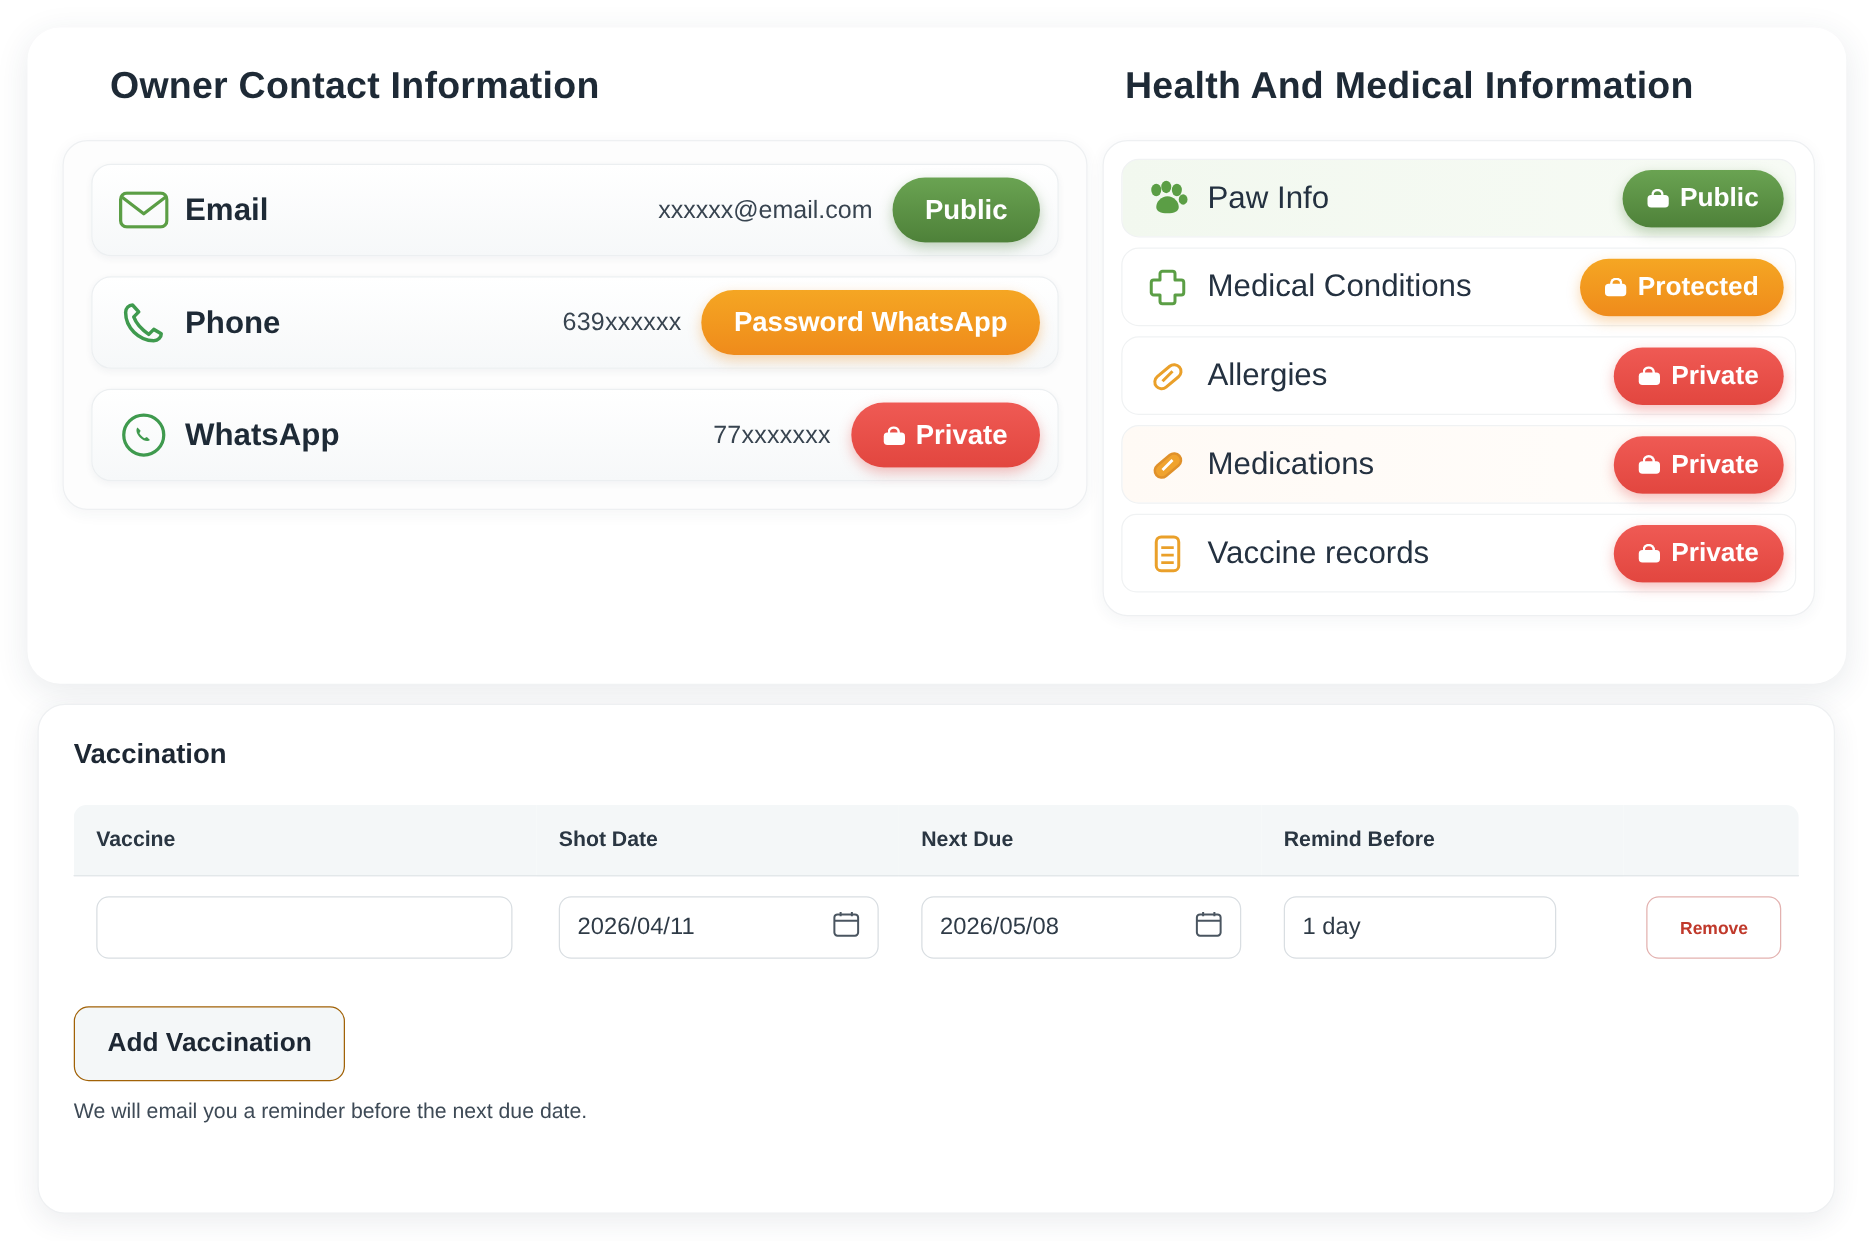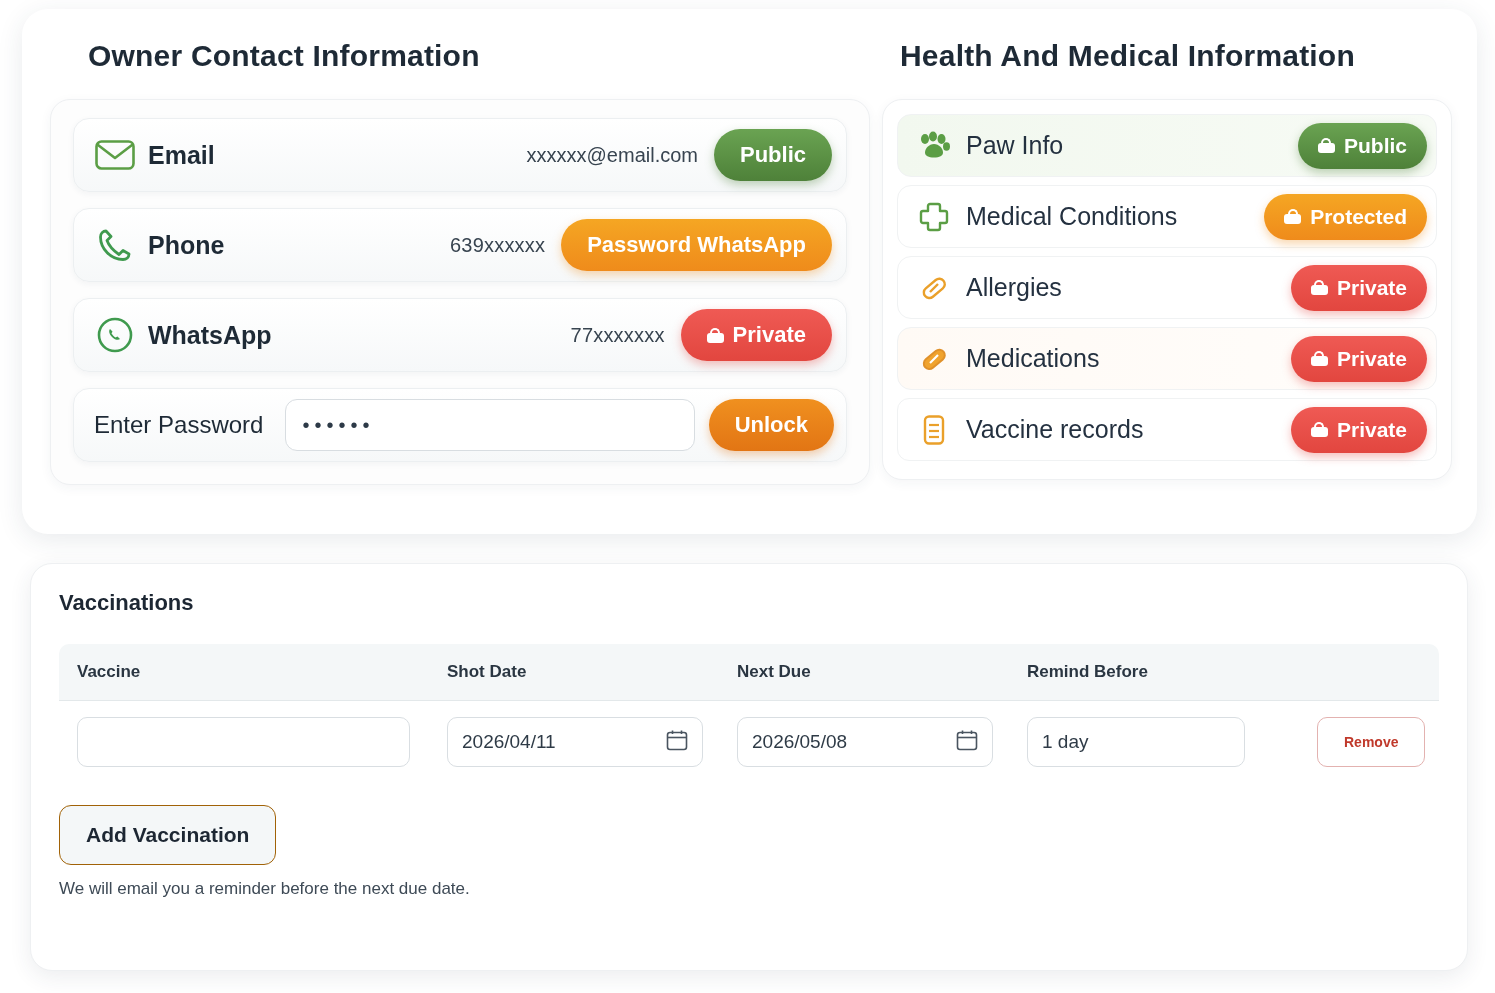--- a/index.html
+++ b/index.html
@@ -12,21 +12,21 @@
   }
   .page {
     position: relative;
     width: 1495px; height: 993px;
     padding: 0;
   }
 
   
   .top-card {
     position: absolute;
-    left: 22px; top: 9px;
+    left: 22px; top: 22px;
     width: 1455px; height: 525px;
     background: #ffffff;
     border-radius: 26px;
     box-shadow: 0 6px 26px rgba(40,60,80,0.10);
   }
 
   .col-left {
     position: absolute;
     left: 28px; top: 30px;
     width: 820px;
@@ -351,27 +351,20 @@
           <span class="row-value mono">77xxxxxxx</span>
           <button class="pill pill-private">
             <span class="lock">
                 <span class="shackle"></span>
                 <span class="body"></span>
               </span>
             <span>Private</span>
           </button>
         </div>
 
-        <div class="pass-row" style="margin-top:16px;">
-          <span class="pass-label">Enter Password</span>
-          <input class="pass-input" type="text" value="••••••" placeholder="" style="">
-          <button class="pill pill-unlock">
-            <span>Unlock</span>
-          </button>
-        </div>
 
       </div>
     </div>
 
     <div class="col-right">
       <h2 class="section-title right">Health And Medical Information</h2>
 
       <div class="panel-right">
 
         <div class="health-row hr-green">
@@ -461,21 +454,21 @@
               </span>
             <span>Private</span>
           </button>
         </div>
 
       </div>
     </div>
   </div>
 
   <div class="bottom-card">
-    <h3 class="vacc-title">Vaccinations</h3>
+    <h3 class="vacc-title">Vaccination</h3>
 
     <table class="vacc-table">
       <thead>
         <tr class="vacc-head-row">
           <th style="width:370px;">Vaccine</th>
           <th style="width:290px;">Shot Date</th>
           <th style="width:290px;">Next Due</th>
           <th style="width:290px;">Remind Before</th>
           <th></th>
         </tr>

